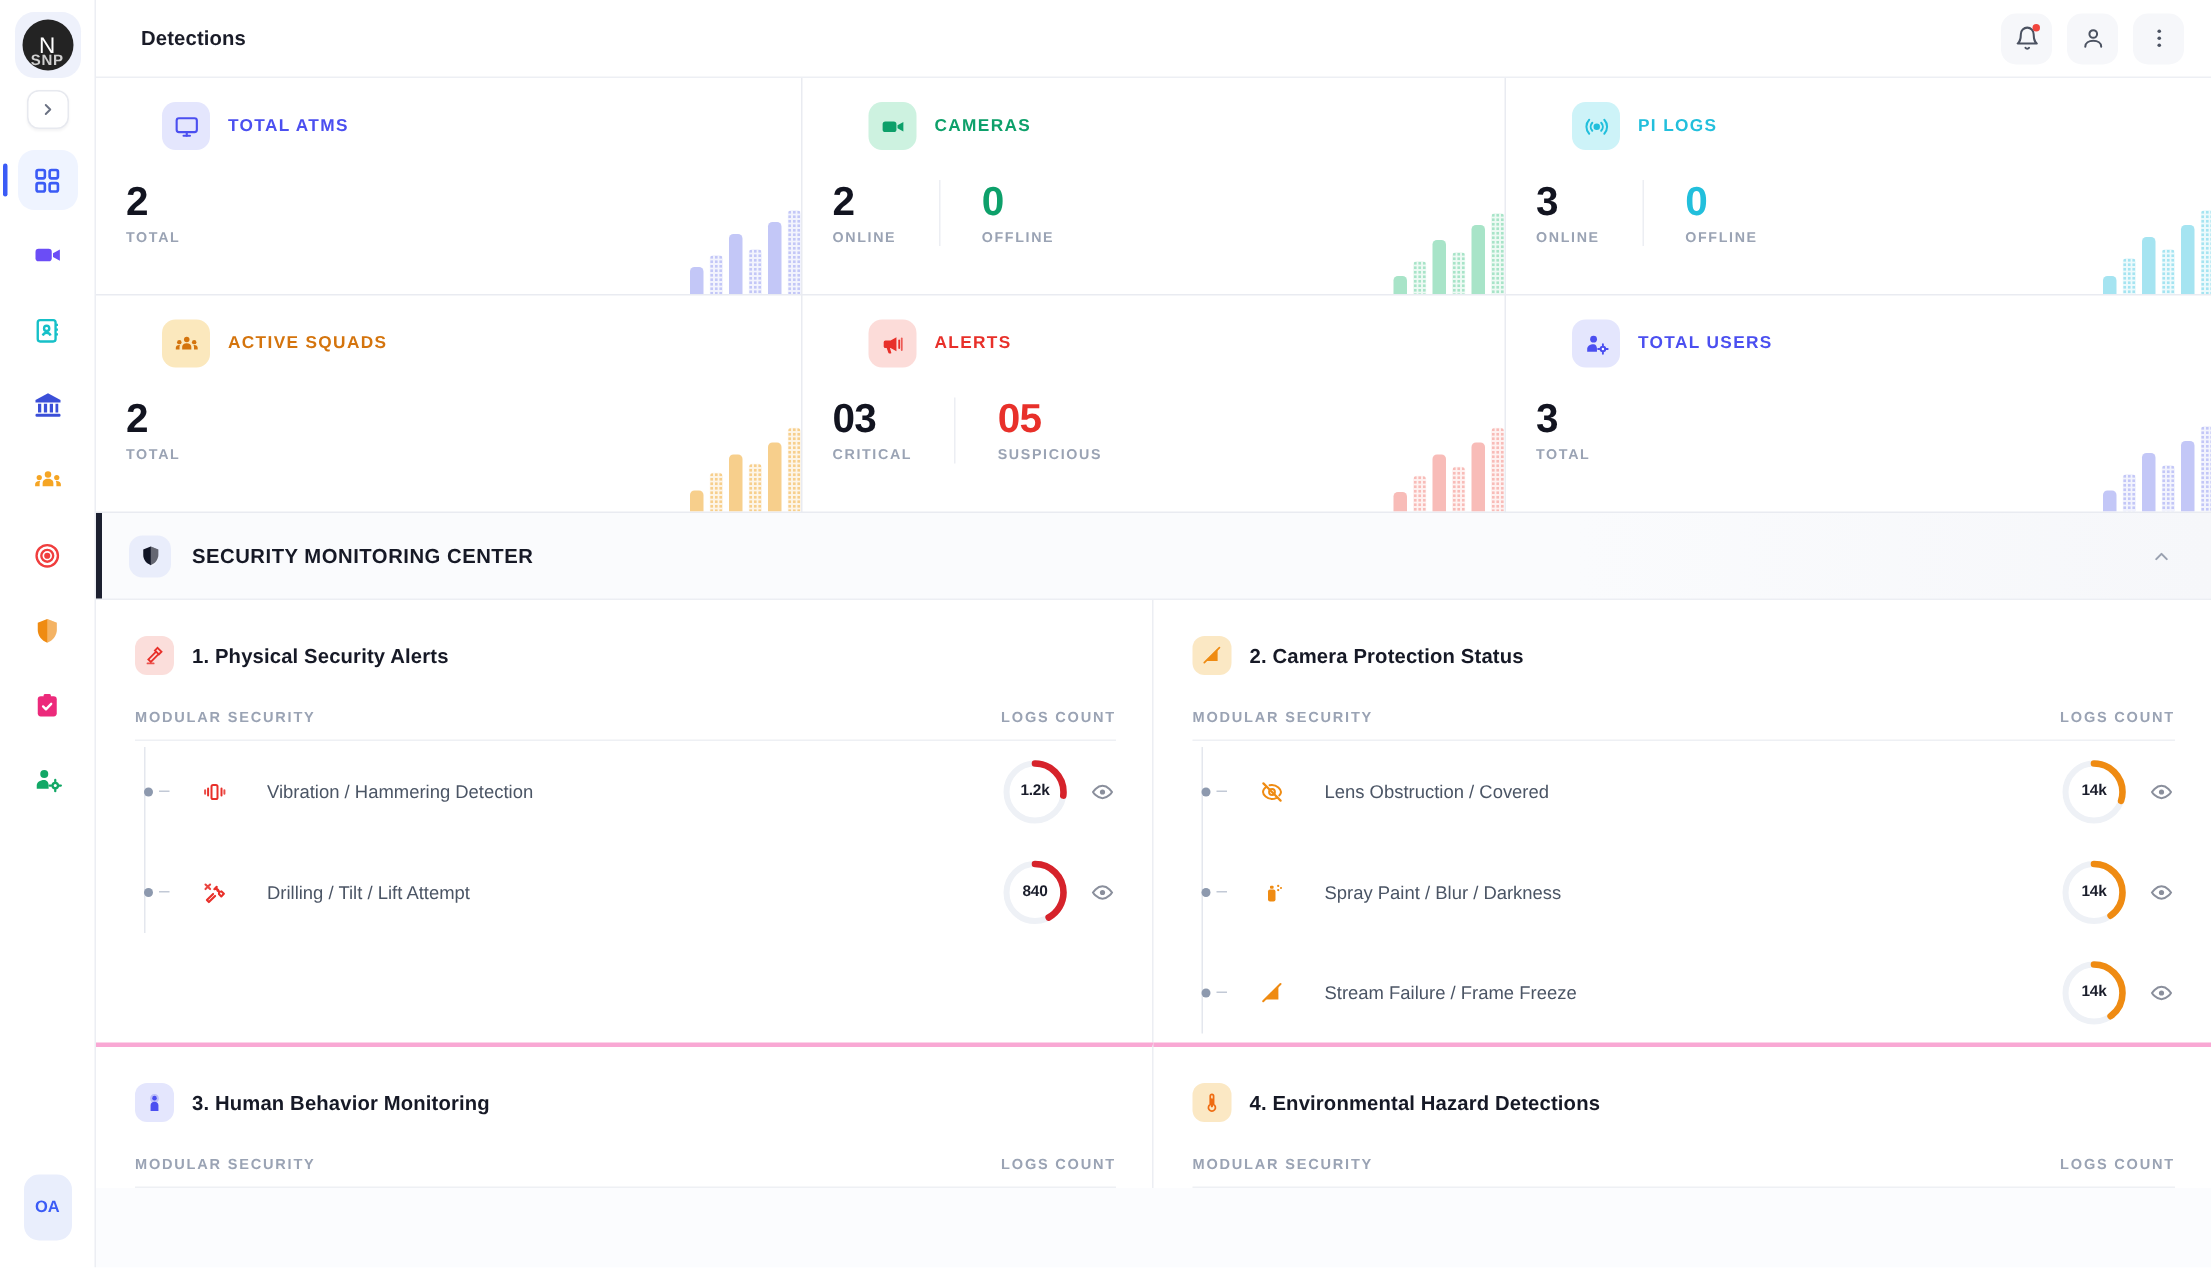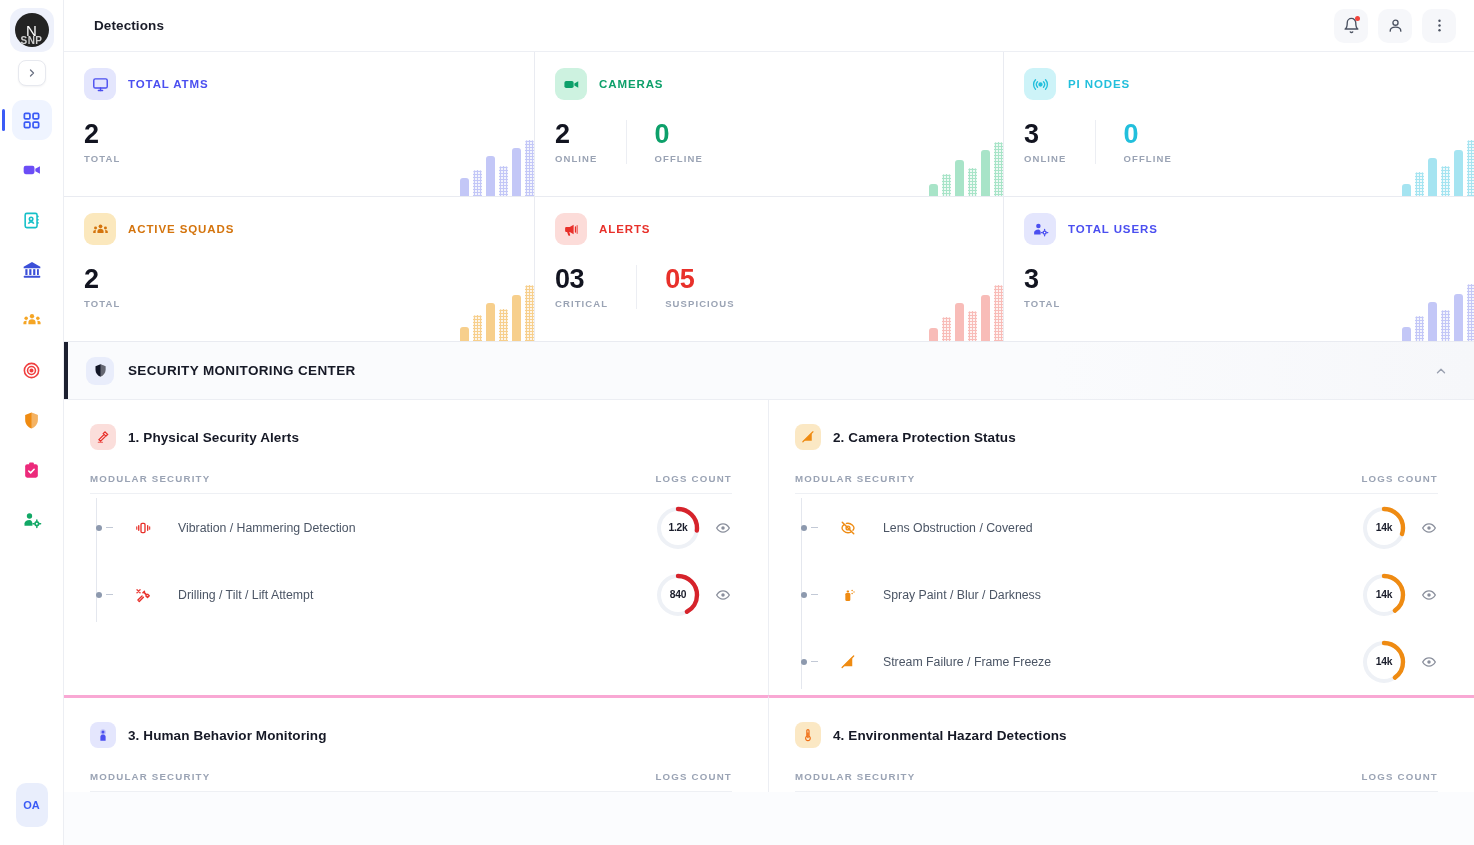--- a/index.html
+++ b/index.html
@@ -98,21 +98,21 @@
     gap: 1px;
     border-bottom: 1px solid #e9ebf1;
   }
   .stat-card {
     background: #ffffff;
     height: 144px;
     position: relative;
     padding: 16px 20px 0 20px;
     overflow: hidden;
   }
-  .stat-head { display: flex; align-items: center; gap: 12px; }
+  .stat-head { display: flex; align-items: center; gap: 12px; margin-left: 24px; }
   .stat-ico {
     width: 32px; height: 32px; border-radius: 9px;
     display: flex; align-items: center; justify-content: center;
     flex: 0 0 32px;
   }
   .stat-label {
     font-size: 11.5px; font-weight: 700; letter-spacing: .9px;
   }
   .stat-body { display: flex; position: absolute; bottom: 32px; left: 20px; right: 20px; }
   .stat-metric { position: relative; padding-right: 28px; }
@@ -138,21 +138,21 @@
   }
   .sec-ico {
     width: 28px; height: 28px; border-radius: 9px; background:#e9edfb;
     display:flex; align-items:center; justify-content:center; margin-right: 14px;
   }
   .sec-title { font-size: 13.5px; font-weight: 800; color: #161926; letter-spacing: .35px; }
   .sec-chevron { margin-left: auto; margin-right: 26px; cursor: pointer; display:flex; }
 
   
   .panels { display: grid; grid-template-columns: 1fr 1fr; background:#ffffff; }
-  .panel { padding: 24px 36px 0 26px; position: relative; }
+  .panel { padding: 24px 24px 0 26px; position: relative; }
   .panel.left { border-right: 1px solid #eceef3; }
   .panel.row2 { border-top: 3px solid #f9a8d4; }
 
   .panel-head { display:flex; align-items:center; gap:12px; margin-bottom: 23px; }
   .panel-ico { width: 26px; height: 26px; border-radius: 8px; display:flex; align-items:center; justify-content:center; flex:0 0 26px; }
   .panel-title { font-size: 13.5px; font-weight: 800; color:#161926; letter-spacing:.1px; }
 
   .col-head {
     display:flex; justify-content: space-between; align-items:center;
     font-size: 9.7px; font-weight: 700; letter-spacing: 1.2px; color:#9aa3b4;
@@ -375,21 +375,21 @@
   </div>
         <div class="stat-card">
     <div class="stat-head">
       <div class="stat-ico" style="background:#cdf3f8">
         <svg width="17" height="17" viewBox="0 0 24 24" fill="none" stroke="#22bfdc" stroke-width="1.9" stroke-linecap="round">
                 <circle cx="12" cy="12" r="2.1" fill="#22bfdc"></circle>
                 <path d="M7.8 8.2a5.6 5.6 0 0 0 0 7.6M16.2 8.2a5.6 5.6 0 0 1 0 7.6"></path>
                 <path d="M4.9 5.4a9.6 9.6 0 0 0 0 13.2M19.1 5.4a9.6 9.6 0 0 1 0 13.2"></path>
               </svg>
       </div>
-      <div class="stat-label" style="color:#22bfdc">PI NODES</div>
+      <div class="stat-label" style="color:#22bfdc">PI LOGS</div>
     </div>
     <div class="stat-body">
     <div class="stat-metric ">
       <div class="stat-value" style="color:#121420">3</div>
       <div class="stat-sub">ONLINE</div>
     </div>
     <div class="stat-metric ">
       <div class="stat-value" style="color:#22bfdc">0</div>
       <div class="stat-sub">OFFLINE</div>
     </div>

